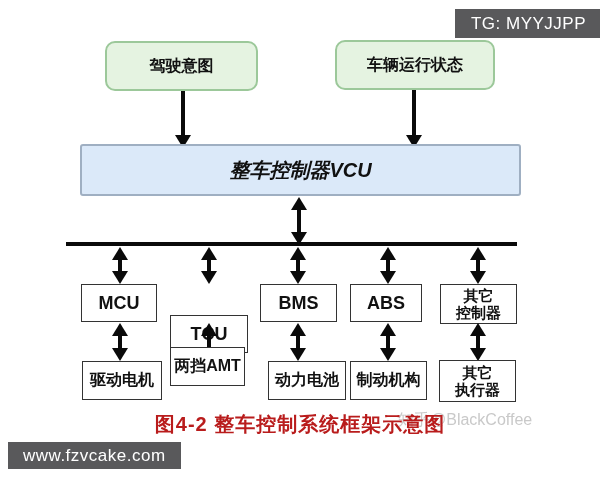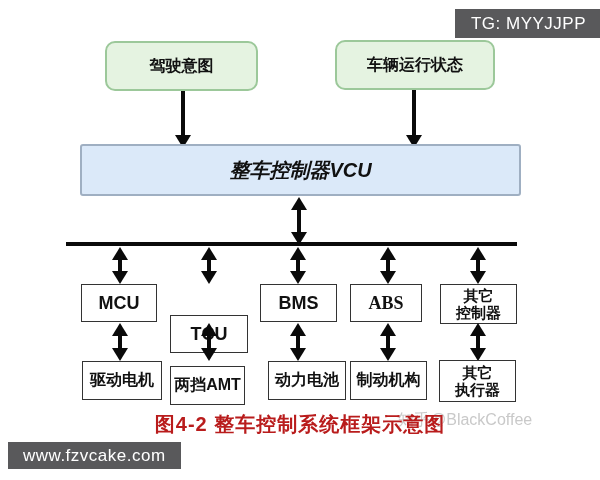--- a/index.html
+++ b/index.html
@@ -139,21 +139,21 @@
 
 <div class="box plain" style="left:81px;top:284px;width:76px;height:38px;">
   <span>MCU</span>
 </div>
 <div class="box plain" style="left:170px;top:284px;width:78px;height:38px;margin-top:31px;">
   <span>TCU</span>
 </div>
 <div class="box plain" style="left:260px;top:284px;width:77px;height:38px;">
   <span>BMS</span>
 </div>
-<div class="box plain" style="left:350px;top:284px;width:72px;height:38px;font-family:Liberation Serif, serif;">
+<div class="box plain" style="left:350px;top:284px;width:72px;height:38px;">
   <span>ABS</span>
 </div>
 <div class="box plain small" style="left:440px;top:284px;width:77px;height:40px;">
   <span>其它</span>
   <span>控制器</span>
 </div>
 
 <div class="varrow head-both" style="left:120px;top:323px;height:38px;">
     <div class="line"></div>
     <div class="head up"></div>
@@ -177,21 +177,21 @@
 <div class="varrow head-both" style="left:478px;top:323px;height:38px;">
     <div class="line"></div>
     <div class="head up"></div>
     <div class="head down"></div>
   </div>
 
 <div class="row2">
   <div class="box plain" style="left:82px;top:361px;width:80px;height:39px;">
     <span>驱动电机</span>
   </div>
-  <div class="box plain" style="left:170px;top:366px;width:75px;height:39px;">
+  <div class="box plain" style="left:170px;top:347px;width:75px;height:39px;">
     <span>两挡AMT</span>
   </div>
   <div class="box plain" style="left:260px;top:361px;width:78px;height:39px;margin-left:8px;">
     <span>动力电池</span>
   </div>
   <div class="box plain" style="left:350px;top:361px;width:77px;height:39px;">
     <span>制动机构</span>
   </div>
   <div class="box plain small" style="left:439px;top:360px;width:77px;height:42px;font-size:15px;">
     <span>其它</span>

